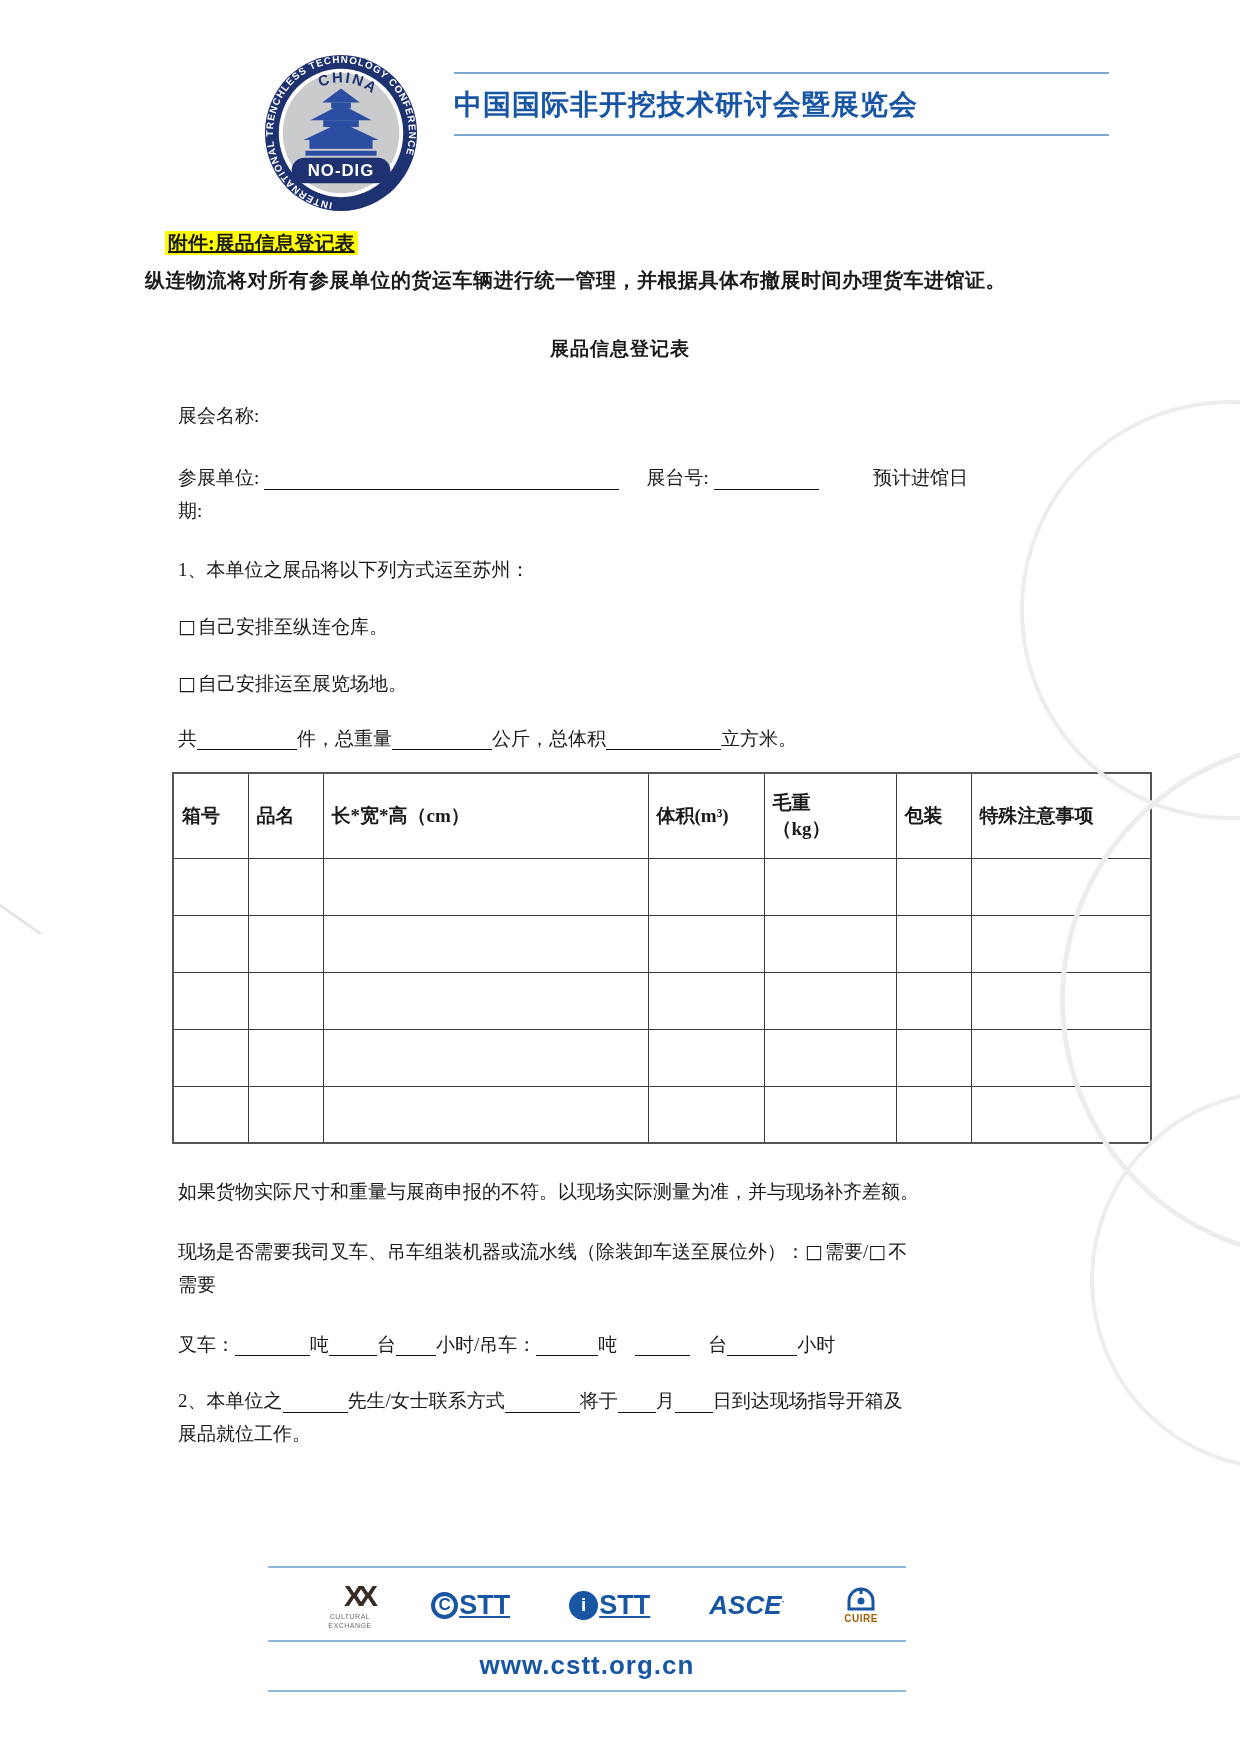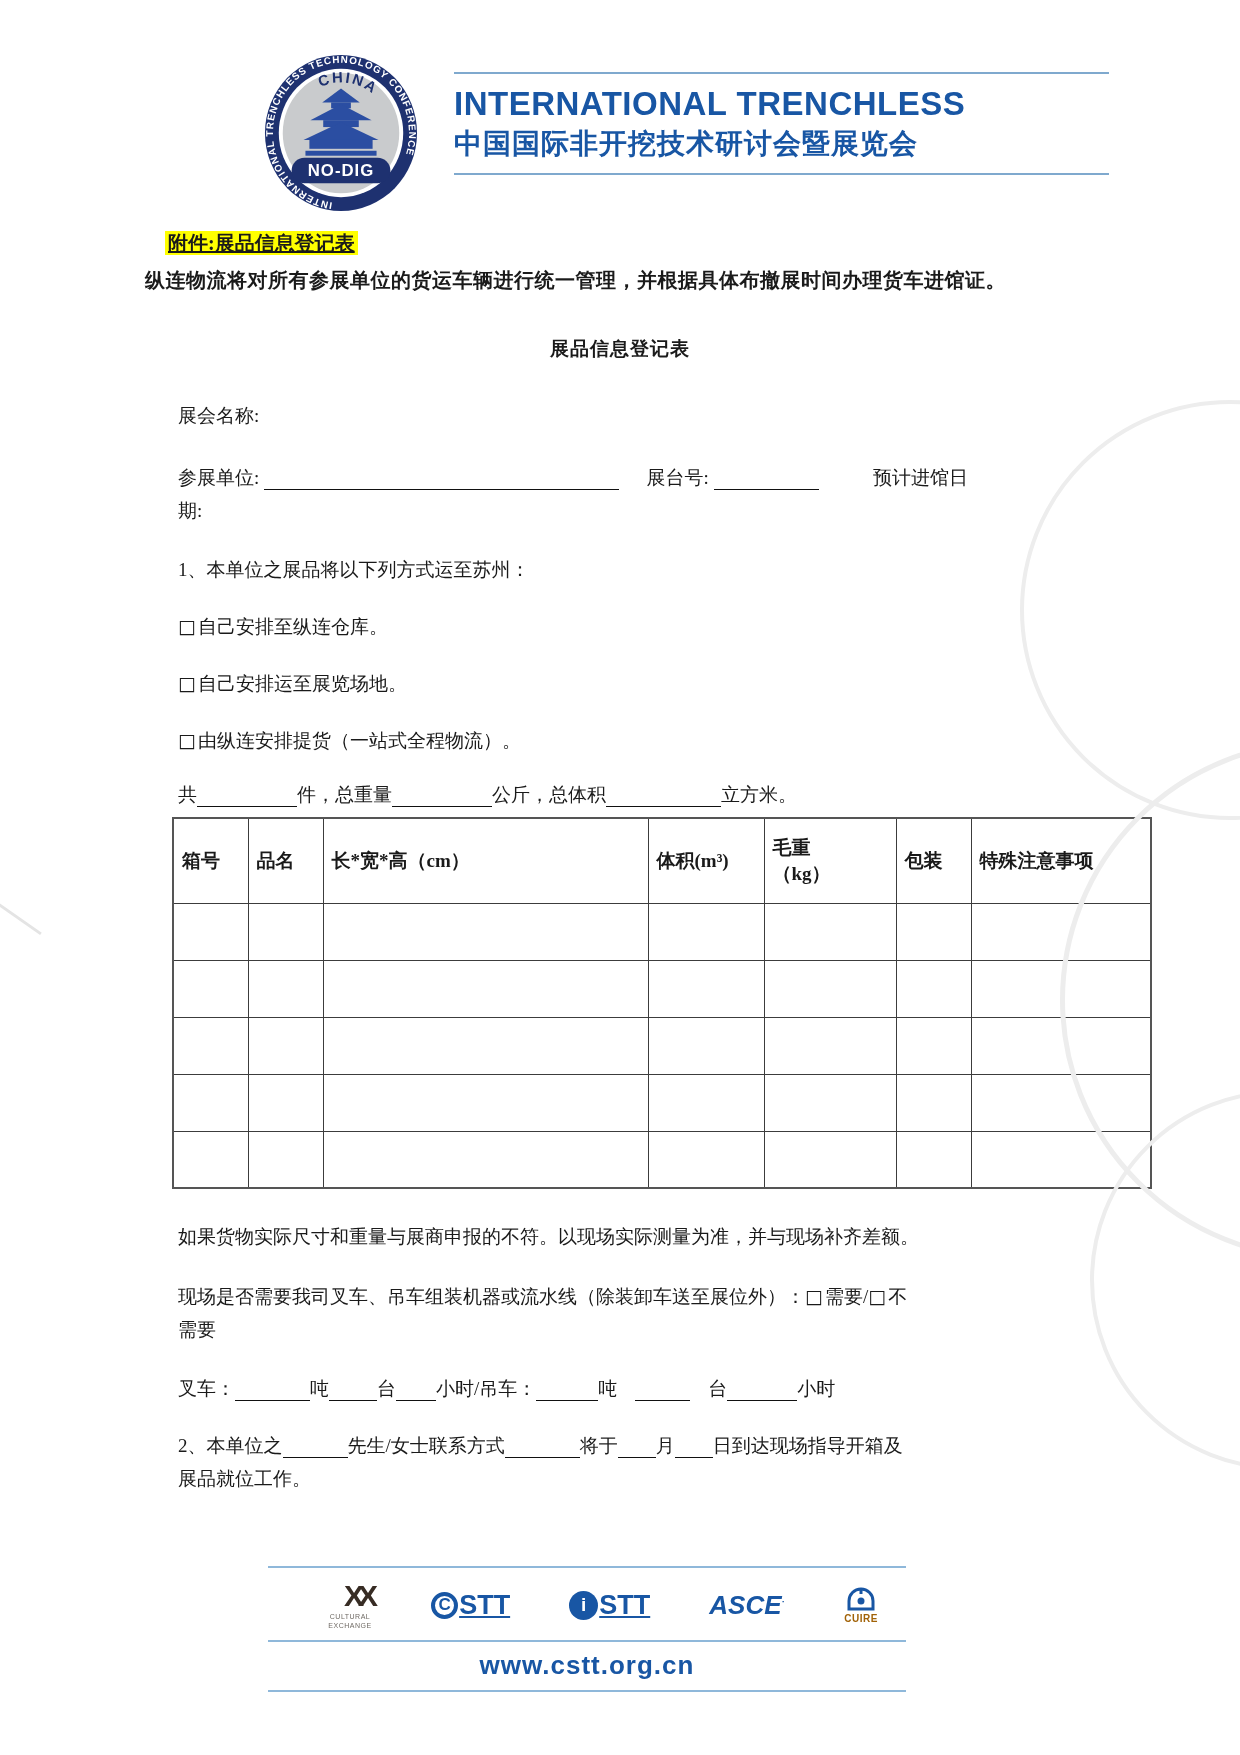--- a/index.html
+++ b/index.html
@@ -44,21 +44,21 @@
   .mt-tot{ margin-top:31px; }
   .blank{ display:inline-block; border-bottom:1.5px solid #111; height:20px; vertical-align:bottom; }
   .w355{ width:355px; } .w105{ width:105px; } .w100{ width:100px; } .w115{ width:115px; }
   .w75{ width:75px; } .w48{ width:48px; } .w40{ width:40px; } .w62{ width:62px; }
   .w55{ width:55px; } .w70{ width:70px; } .w65{ width:65px; } .w38{ width:38px; }
   .gap45{ display:inline-block; width:45px; }
   .gap18{ display:inline-block; width:18px; }
   .cbx{ font-family:"DejaVu Sans",sans-serif; font-size:19px; margin-right:2px; }
 
   
-  table.goods{ border-collapse:collapse; margin:10px 0 0 172px; width:978px; table-layout:fixed;
+  table.goods{ border-collapse:collapse; margin:22px 0 0 172px; width:978px; table-layout:fixed;
                border:2px solid #555; }
   table.goods th, table.goods td{ border:1px solid #3c3c3c; }
   table.goods th{ font-size:19px; font-weight:bold; text-align:left; padding:6px 8px;
                   vertical-align:middle; white-space:pre-line; height:85px; }
   table.goods td{ height:57px; }
   .c1{width:75px;} .c2{width:75px;} .c3{width:325px;} .c4{width:116px;} .c5{width:132px;}
   .c6{width:75px;} .c7{width:180px;}
 
   .mt-n1{ margin-top:17px; }
   .mt-n2{ margin-top:36px; }
@@ -121,21 +121,20 @@
           <polygon points="80,70 118,88 42,88"></polygon>
           <rect x="48" y="88" width="64" height="9"></rect>
           <rect x="44" y="99" width="72" height="5"></rect>
         </g>
         <rect x="30" y="106" width="100" height="26" rx="13" fill="#1e3170"></rect>
         <text x="80" y="125" text-anchor="middle" font-size="17" font-weight="bold" fill="#ffffff" font-family="Liberation Sans, sans-serif" letter-spacing="1">NO-DIG</text>
       </svg>
     </div>
     <div class="mast-text">
       <div class="rule top"></div>
-      <div class="en-line">INTERNATIONAL TRENCHLESS</div>
       <div class="cn-line">中国国际非开挖技术研讨会暨展览会</div>
       <div class="rule bot"></div>
     </div>
   </div>
 
   <div class="attachment">
     <span class="hl">附件:展品信息登记表</span>
   </div>
   <p class="intro">纵连物流将对所有参展单位的货运车辆进行统一管理，并根据具体布撤展时间办理货车进馆证。</p>
 
@@ -158,23 +157,20 @@
     <span>期:</span>
   </p>
 
   <p class="bl mt-q1">1、本单位之展品将以下列方式运至苏州：</p>
 
   <p class="bl mt-opt">
     <span class="cbx">□</span><span>自己安排至纵连仓库。</span>
   </p>
   <p class="bl mt-opt">
     <span class="cbx">□</span><span>自己安排运至展览场地。</span>
-  </p>
-  <p class="bl mt-opt">
-    <span class="cbx">□</span><span>由纵连安排提货（一站式全程物流）。</span>
   </p>
 
   <p class="bl mt-tot">
     <span>共</span><span class="blank w100"></span><span>件，总重量</span><span class="blank w100"></span><span>公斤，总体积</span><span class="blank w115"></span><span>立方米。</span>
   </p>
 
   <table class="goods">
     <colgroup>
       <col class="c1">
         <col class="c2">

